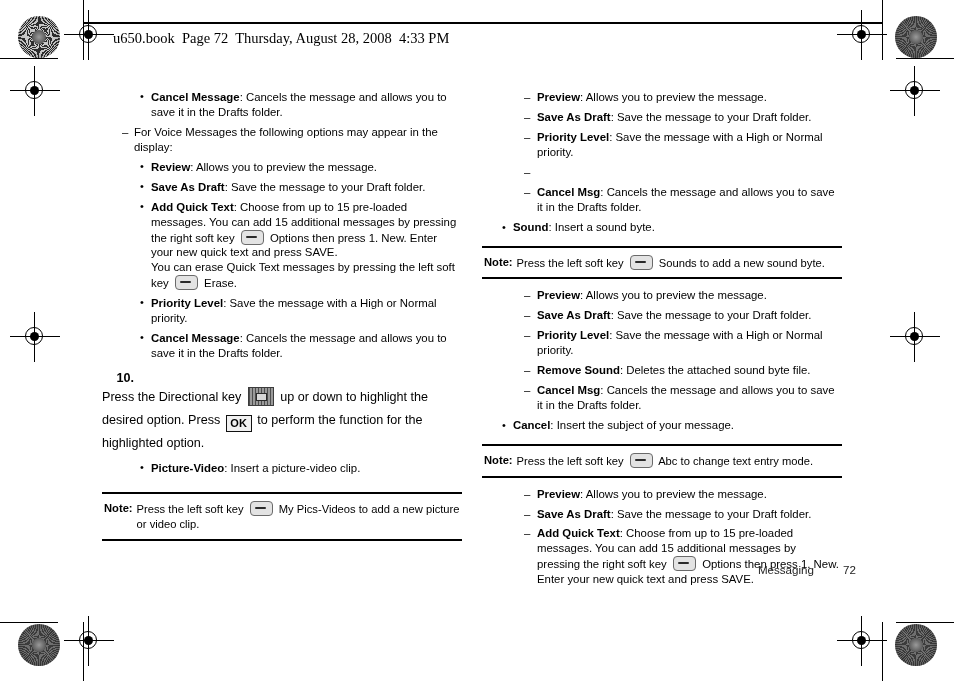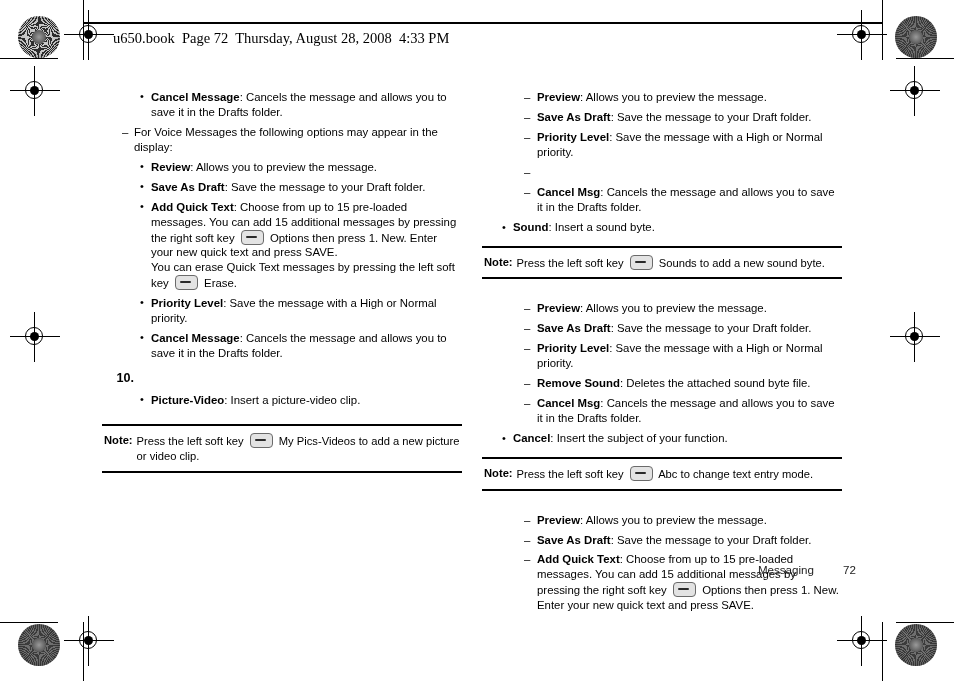--- a/index.html
+++ b/index.html
@@ -217,21 +217,21 @@
     position: absolute;
     left: 7px; top: 5px;
     width: 11px; height: 8px;
     background: #d8d8d8;
     border: 1.4px solid #2a2a2a;
     box-sizing: border-box;
   }
 
   
   .note {
-    margin: 11px 0 22px 0;
+    margin: 11px 0 9px 0;
     padding: 5px 0 7px 0;
     border-top: 2px solid #000;
     border-bottom: 2px solid #000;
   }
   .note-inner {
     display: flex;
     align-items: flex-start;
     font-size: 11.2px;
     line-height: 1.32;
     padding: 2px 2px 0 2px;
@@ -359,20 +359,21 @@
     <span class="body"><b class="term">Priority Level</b><span>: Save the message with a High or Normal priority.</span></span>
   </div>
 
   <div class="li li-bullet">
     <span class="marker">•</span>
     <span class="body"><b class="term">Cancel Message</b><span>: Cancels the message and allows you to save it in the Drafts folder.</span></span>
   </div>
 
   <div class="step" style="margin-top:9px;">
     <span class="num">10.</span>
+    <span class="body"><span>Press the Directional key </span><span class="key-nav"></span><span> up or down to highlight the desired option. Press </span><span class="key-ok">OK</span><span> to perform the function for the highlighted option.</span></span>
   </div>
 
 
   <div class="li li-bullet" style="margin-top:4px;">
     <span class="marker">•</span>
     <span class="body"><b class="term">Picture-Video</b><span>: Insert a picture-video clip.</span></span>
   </div>
 
   <div class="note" style="margin-top:16px;">
     <div class="note-inner">
@@ -433,21 +434,21 @@
     <span class="marker">–</span>
     <span class="body"><b class="term">Remove Sound</b><span>: Deletes the attached sound byte file.</span></span>
   </div>
   <div class="li li-dash-deep">
     <span class="marker">–</span>
     <span class="body"><b class="term">Cancel Msg</b><span>: Cancels the message and allows you to save it in the Drafts folder.</span></span>
   </div>
 
   <div class="li li-bullet-shallow">
     <span class="marker">•</span>
-    <span class="body"><b class="term">Cancel</b><span>: Insert the subject of your function.</span></span>
+    <span class="body"><b class="term">Cancel</b><span>: Insert the subject of your message.</span></span>
   </div>
 
   <div class="note">
     <div class="note-inner">
       <span class="note-label">Note:</span>
       <span class="note-text"><span>Press the left soft key </span><span class="key-soft"></span><span> Abc to change text entry mode.</span></span>
     </div>
   </div>
 
   <div class="li li-dash-deep">

